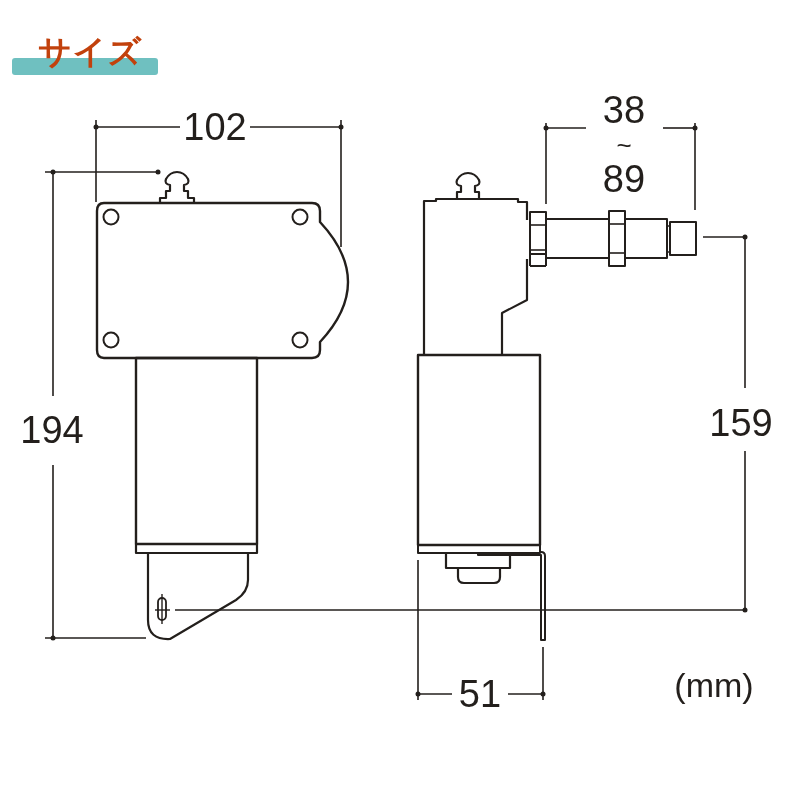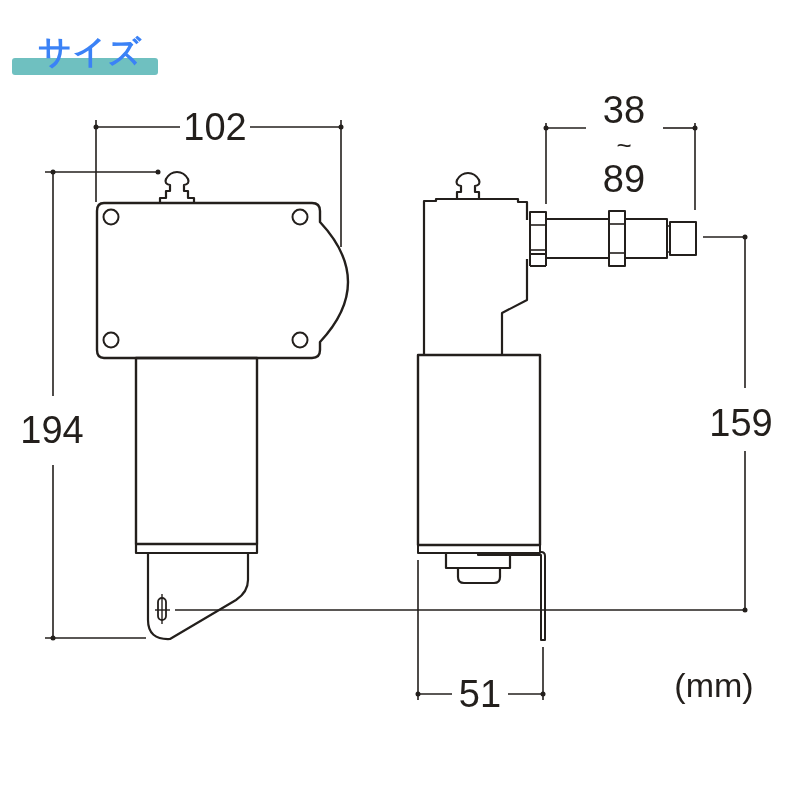--- a/index.html
+++ b/index.html
@@ -1,19 +1,19 @@
 <!DOCTYPE html>
 <html><head>
   <meta charset="utf-8">
   <style>
     html, body { margin: 0; padding: 0; background: #ffffff; }
     body { width: 800px; height: 800px; position: relative; overflow: hidden; font-family: "Liberation Sans", sans-serif; }
     .title-wrap { position: absolute; left: 12px; top: 28px; width: 150px; height: 50px; }
     .title-bar { position: absolute; left: 0; top: 30px; width: 146px; height: 17px; border-radius: 3px; }
-    .title-text { position: absolute; left: 26px; top: 2px; font-size: 33px; font-weight: bold; color: #3b82f6; letter-spacing: 1px; font-family: "DejaVu Sans", sans-serif; }
+    .title-text { position: absolute; left: 26px; top: 2px; font-size: 33px; font-weight: bold; color: #c2410c; letter-spacing: 1px; font-family: "DejaVu Sans", sans-serif; }
     svg { position: absolute; left: 0; top: 0; }
     .dim { font-family: "Liberation Sans", sans-serif; font-size: 38px; fill: #231f1c; }
     .unit { font-family: "Liberation Sans", sans-serif; font-size: 34px; fill: #231f1c; }
   </style>
 </head>
 <body>
 
 <div class="title-wrap">
   <div class="title-bar" style="background: rgb(111, 192, 192);"></div>
   <div class="title-text">サイズ</div>

